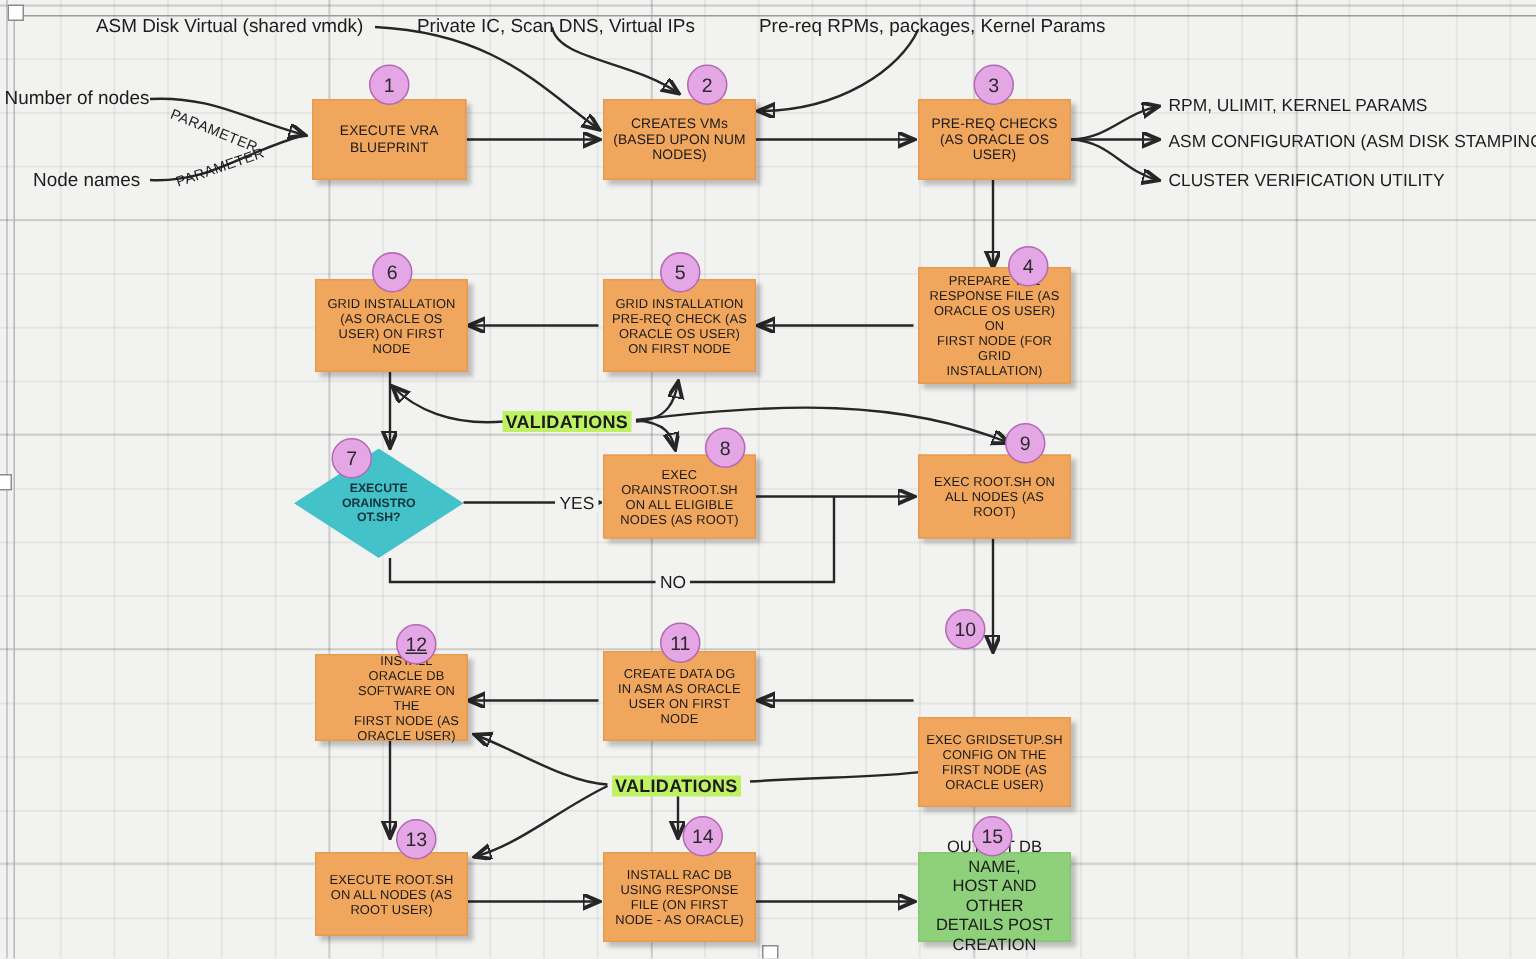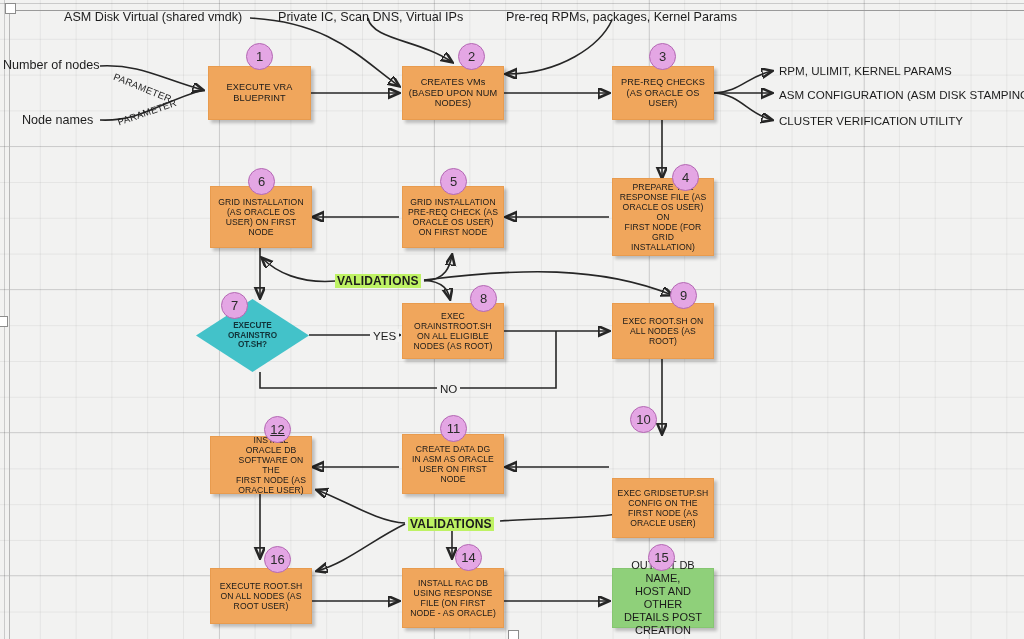--- a/index.html
+++ b/index.html
@@ -257,21 +257,21 @@
 </div>
 
 <div class="badge" style="left:264px;top:416px;text-decoration:underline;">12</div>
 <div class="node proc" style="left:210px;top:436px;width:102px;height:58px;padding-left:20px;">
   <span class="txt">INSTALL ORACLE DB
 SOFTWARE ON THE
 FIRST NODE (AS
 ORACLE USER)</span>
 </div>
 
-<div class="badge" style="left:264px;top:546px;">16</div>
+<div class="badge" style="left:264px;top:546px;">13</div>
 <div class="node proc" style="left:210px;top:568px;width:102px;height:56px;">
   <span class="txt">EXECUTE ROOT.SH
 ON ALL NODES (AS
 ROOT USER)</span>
 </div>
 
 <div class="badge" style="left:455px;top:544px;">14</div>
 <div class="node proc" style="left:402px;top:568px;width:102px;height:60px;">
   <span class="txt">INSTALL RAC DB
 USING RESPONSE

